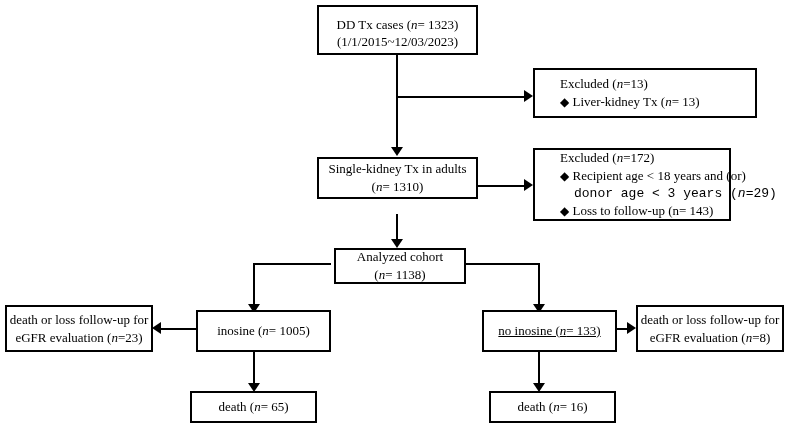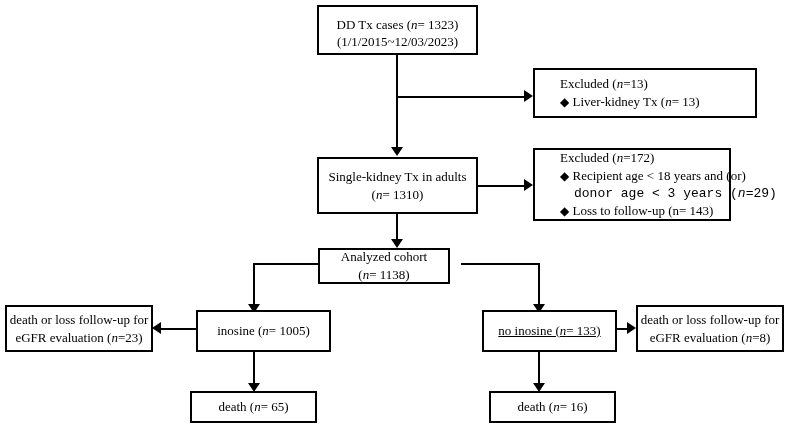--- a/index.html
+++ b/index.html
@@ -115,33 +115,33 @@
   <div class="node center" style="left:317px; top:5px; width:161px; height:50px;justify-content:flex-end;">
     <span class="ln">DD Tx cases (<i class="n">n</i>= 1323)</span>
     <span class="ln">(1/1/2015~12/03/2023)</span>
   </div>
 
   <div class="node left" style="left:533px; top:68px; width:224px; height:50px;">
     <span class="ln">Excluded (<i class="n">n</i>=13)</span>
     <span class="ln"><span class="bullet">◆</span> Liver-kidney Tx (<i class="n">n</i>= 13)</span>
   </div>
 
-  <div class="node center" style="left:317px; top:157px; width:161px; height:57px;">
+  <div class="node center" style="left:317px; top:157px; width:161px; height:42px;">
     <span class="ln">Single-kidney Tx in adults</span>
     <span class="ln">(<i class="n">n</i>= 1310)</span>
   </div>
 
   <div class="node left" style="left:533px; top:148px; width:198px; height:73px;">
     <span class="ln">Excluded (<i class="n">n</i>=172)</span>
     <span class="ln"><span class="bullet">◆</span> Recipient age &lt; 18 years and (or)</span>
     <span class="hang">donor age &lt; 3 years (<i class="n">n</i>=29)</span>
     <span class="ln"><span class="bullet">◆</span> Loss to follow-up (n= 143)</span>
   </div>
 
-  <div class="node center" style="left:318px; top:248px; width:132px; height:36px;">
+  <div class="node center" style="left:334px; top:248px; width:132px; height:36px;">
     <span class="ln">Analyzed cohort</span>
     <span class="ln">(<i class="n">n</i>= 1138)</span>
   </div>
 
   <div class="node center" style="left:5px; top:305px; width:148px; height:47px;">
     <span class="ln">death or loss follow-up for</span>
     <span class="ln">eGFR evaluation (<i class="n">n</i>=23)</span>
   </div>
 
   <div class="node center" style="left:196px; top:310px; width:135px; height:42px;">

